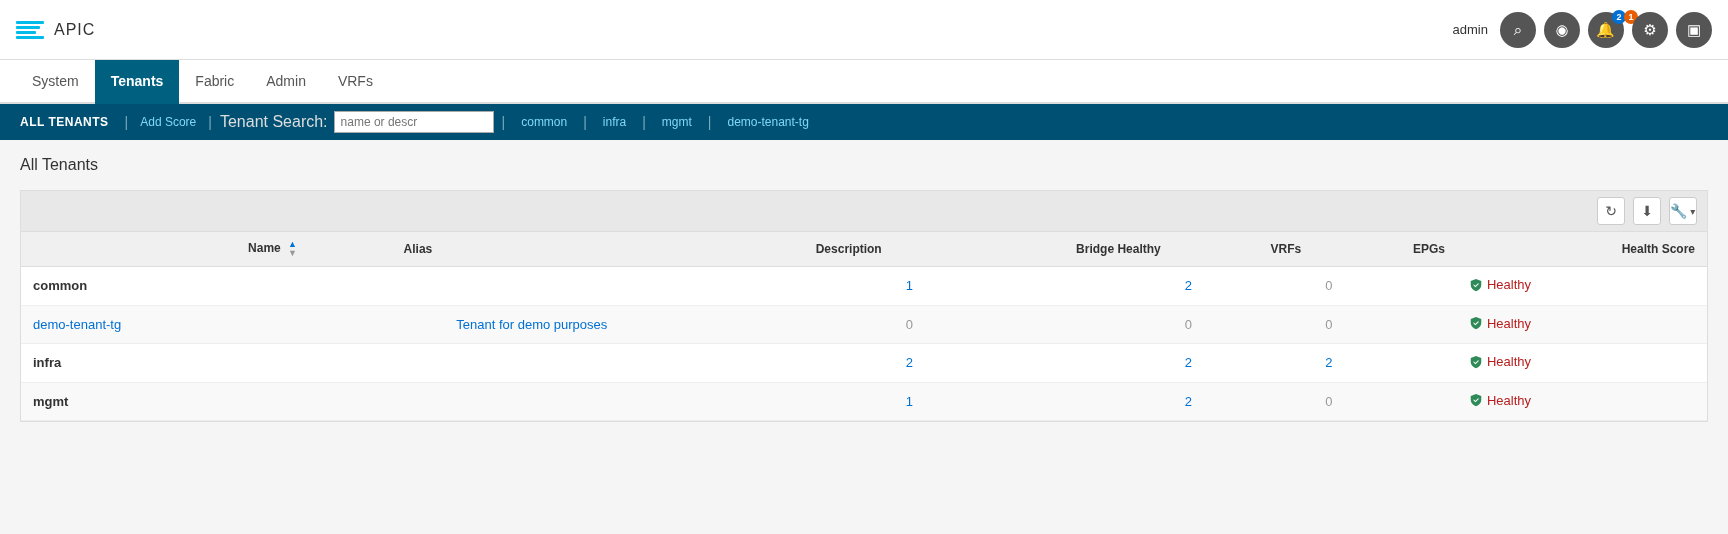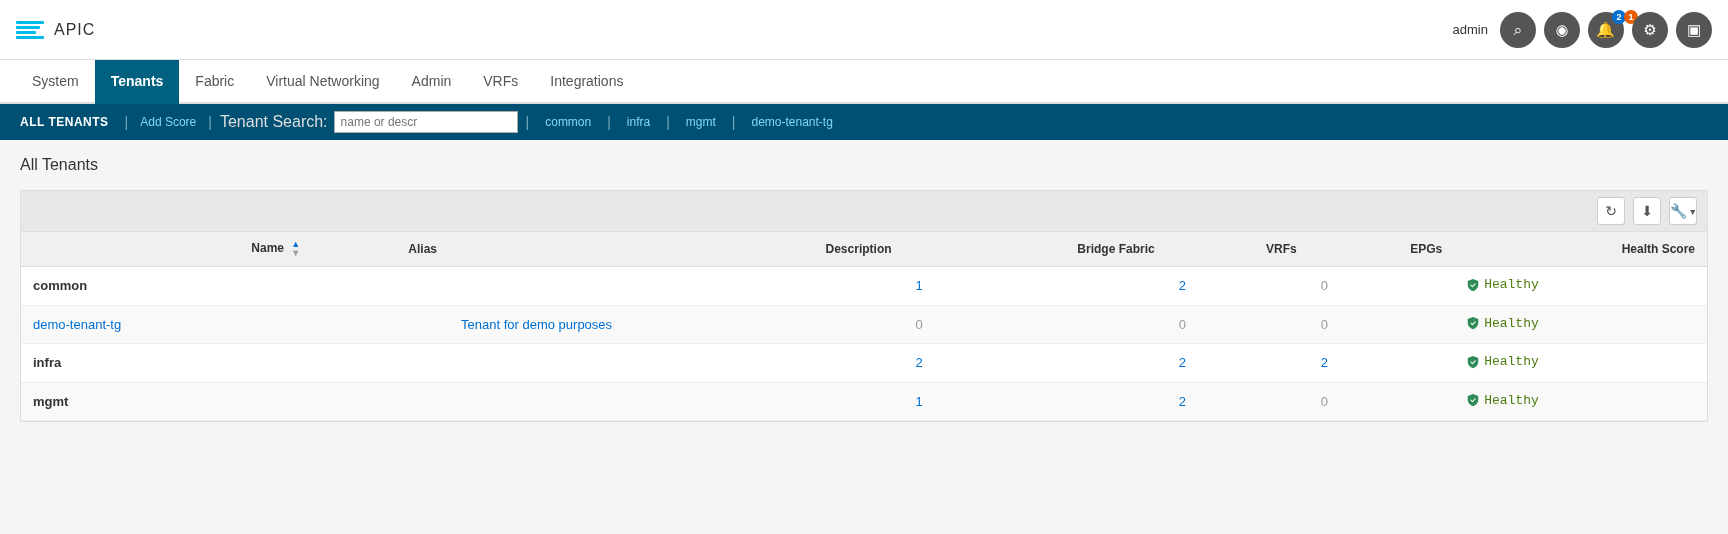--- a/index.html
+++ b/index.html
@@ -140,21 +140,21 @@
       color: #ddd;
       margin-right: 6px;
     }
     .toolbar-bar input {
       height: 22px;
       border: 1px solid #aaa;
       padding: 0 6px;
       font-size: 12px;
       background: #fff;
       color: #333;
-      width: 184px;
+      width: 160px;
     }
     .toolbar-bar .quick-link {
       font-size: 12px;
       color: #7fd7f8;
       cursor: pointer;
       padding: 0 8px;
     }
 
     
     .content {
@@ -260,21 +260,21 @@
     tbody td.desc-cell {
       color: #0070d2;
     }
 
     .health-badge {
       display: inline-flex;
       align-items: center;
       gap: 4px;
       font-size: 13px;
     }
-    .health-green { color: #4d7c0f; font-family: Liberation Mono, monospace; }
+    .health-green { color: #b91c1c; }
 
     
     .shield-svg {
       width: 14px;
       height: 14px;
       vertical-align: middle;
     }
   </style>
 </head>
 <body>
@@ -318,30 +318,24 @@
   <div class="nav-item">
     <span>System</span>
   </div>
   <div class="nav-item active">
     <span>Tenants</span>
   </div>
   <div class="nav-item">
     <span>Fabric</span>
   </div>
   <div class="nav-item">
-    <span>Virtual Networking</span>
-  </div>
-  <div class="nav-item">
     <span>Admin</span>
   </div>
   <div class="nav-item">
     <span>VRFs</span>
-  </div>
-  <div class="nav-item">
-    <span>Integrations</span>
   </div>
 </div>
 
 <div class="toolbar-bar">
   <span class="all-tenants">ALL TENANTS</span>
   <span class="toolbar-sep">|</span>
   <span class="add-tenant">Add Score</span>
   <span class="toolbar-sep">|</span>
   <span class="search-label">Tenant Search:</span>
   <input type="text" placeholder="name or descr" style="">
@@ -375,21 +369,21 @@
         <tr>
           <th class="sortable">
             Name
             <span class="sort-arrows">
               <span class="sort-up">▲</span>
               <span class="sort-down">▼</span>
             </span>
           </th>
           <th>Alias</th>
           <th>Description</th>
-          <th>Bridge Fabric</th>
+          <th>Bridge Healthy</th>
           <th>VRFs</th>
           <th>EPGs</th>
           <th>Health Score</th>
         </tr>
       </thead>
       <tbody>
 
         <tr>
           <td class="name-cell">common</td>
           <td></td>

